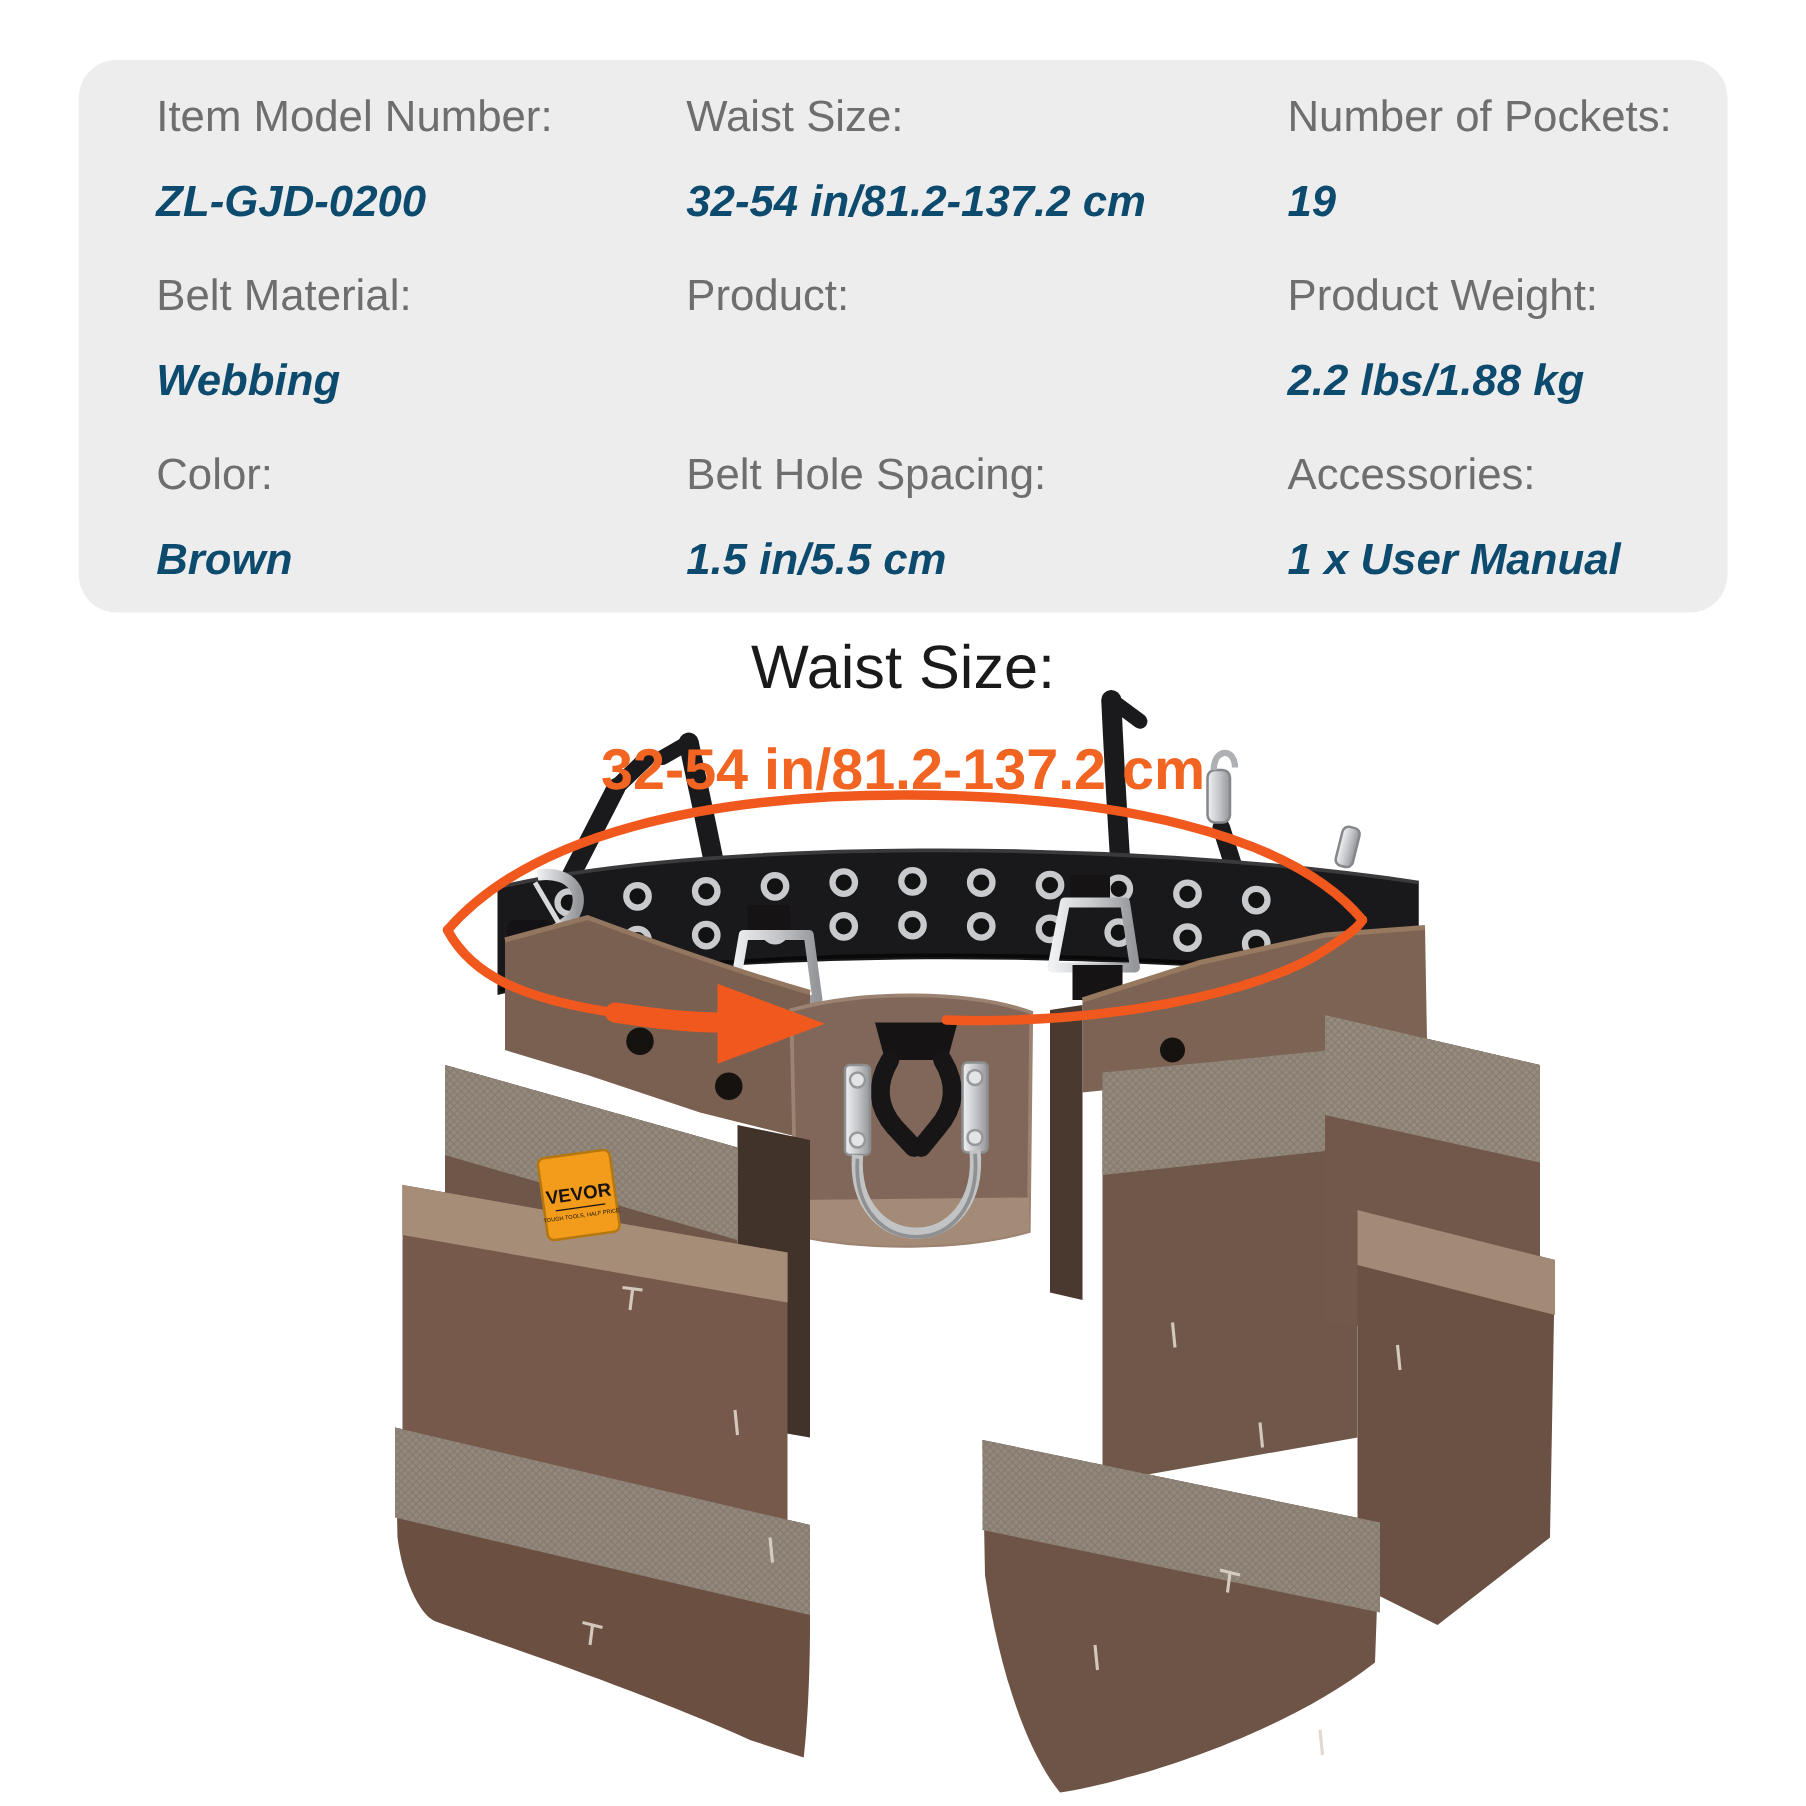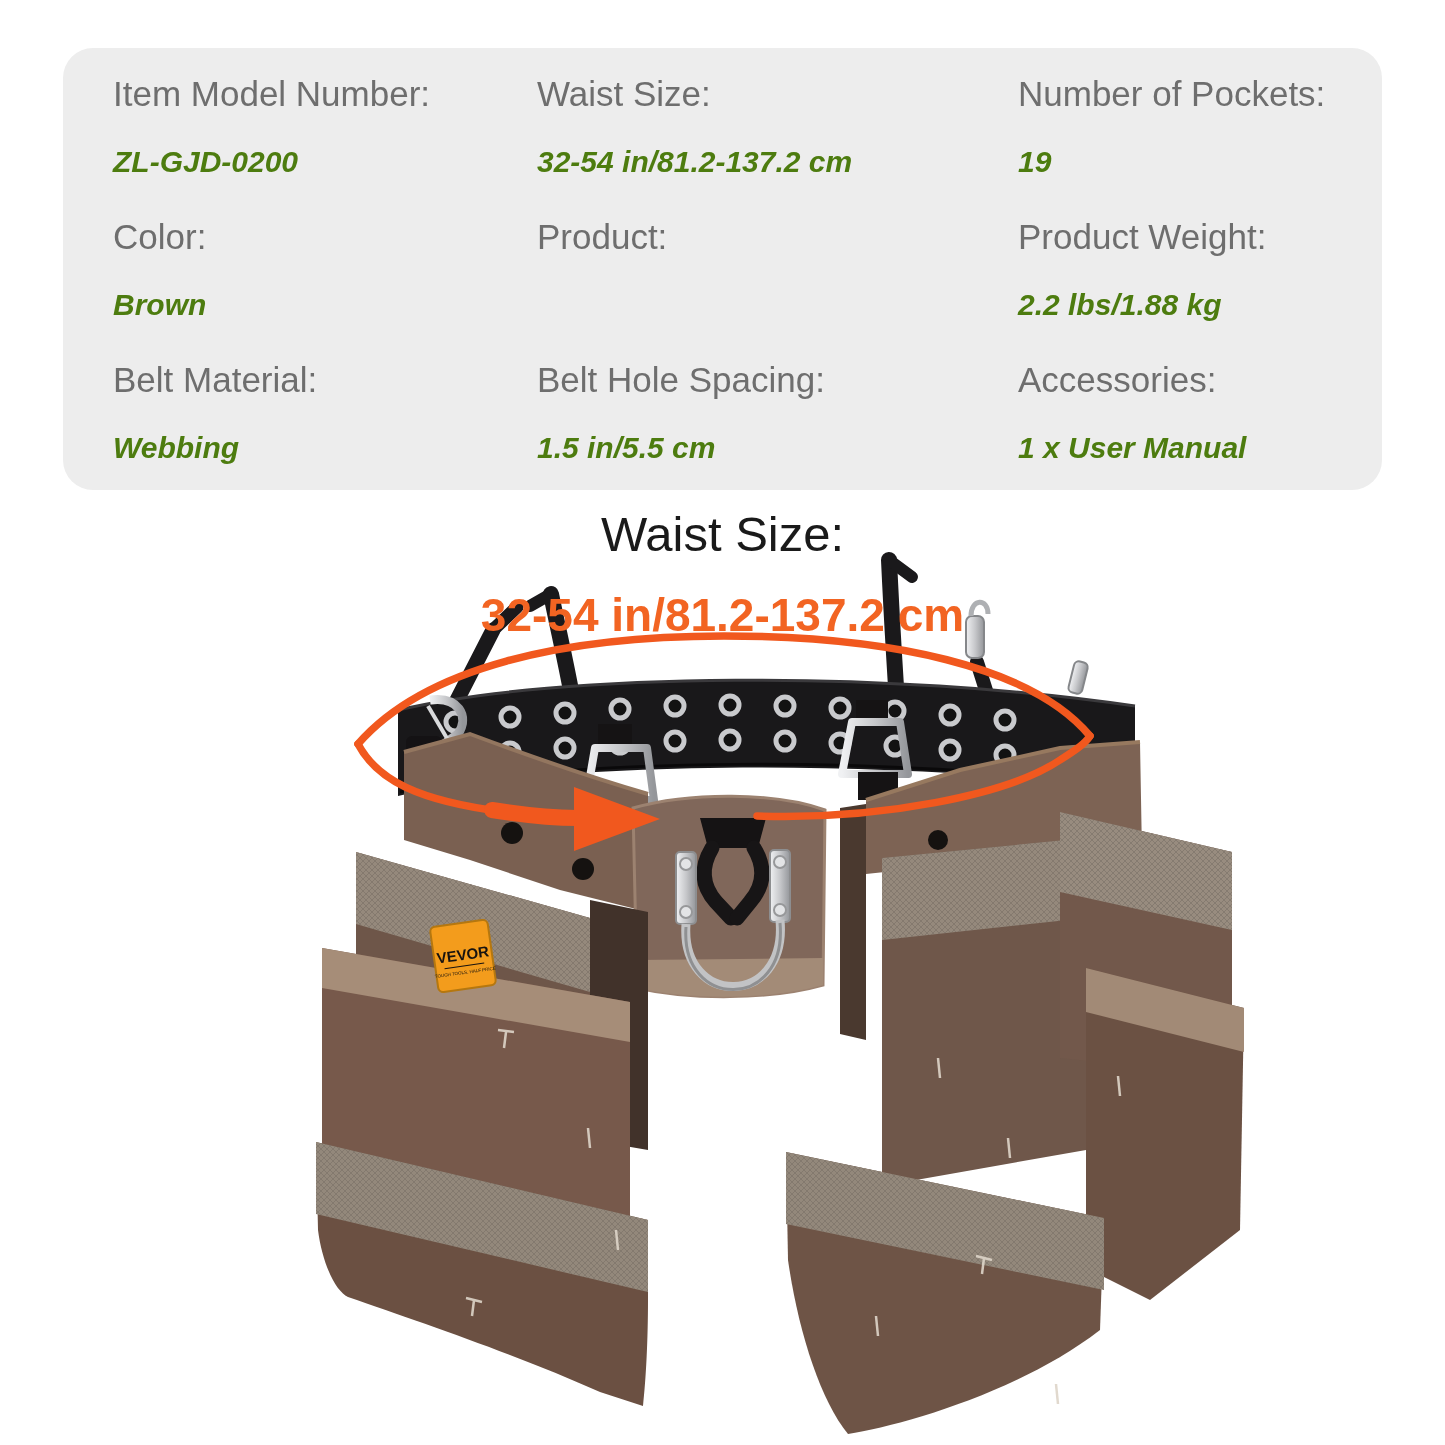--- a/index.html
+++ b/index.html
@@ -6,31 +6,31 @@
   body{
     width:1445px;height:1445px;position:relative;overflow:hidden;
     background:#ffffff;
     font-family:"Liberation Sans", sans-serif;
   }
   .photo-layer{position:absolute;inset:0;z-index:1;}
   .spec-box{
     position:absolute;left:63px;top:48px;width:1319px;height:442px;
     background:#EDEDED;border-radius:30px;z-index:2;
   }
-  .spec-col{position:absolute;top:24px;}
+  .spec-col{position:absolute;top:24px;margin-left:12px;}
   .spec-col.c1{left:50px;}
   .spec-col.c2{left:474px;}
   .spec-col.c3{left:955px;}
   .spec-pair{height:143px;}
   .spec-label{
     font-size:35px;line-height:44px;color:#6E6E6E;white-space:nowrap;
   }
   .spec-value{
-    margin-top:24px;font-size:30px;line-height:44px;
-    font-weight:bold;font-style:italic;color:#4d7c0f;white-space:nowrap;
+    margin-top:24px;font-size:35px;line-height:44px;
+    font-weight:bold;font-style:italic;color:#0c4a6e;white-space:nowrap;
   }
   .waist-heading{
     position:absolute;left:0;right:0;top:506px;text-align:center;z-index:3;
     font-size:49px;line-height:56px;color:#1A1A1A;
   }
   .waist-value{
     position:absolute;left:0;right:0;top:588px;text-align:center;z-index:3;
     font-size:46px;line-height:54px;font-weight:bold;color:#F26422;
   }
 </style>
@@ -209,27 +209,27 @@
   <polygon points="574,787 574,851 660,819" fill="#F1581E"></polygon>
 </svg>
 
 <div class="spec-box">
   <div class="spec-col c1">
     <div class="spec-pair">
       <div class="spec-label">Item Model Number:</div>
       <div class="spec-value">ZL-GJD-0200</div>
     </div>
     <div class="spec-pair">
+      <div class="spec-label">Belt Material:</div>
+      <div class="spec-value">Webbing</div>
+    </div>
+    <div class="spec-pair">
       <div class="spec-label">Color:</div>
       <div class="spec-value">Brown</div>
     </div>
-    <div class="spec-pair">
-      <div class="spec-label">Belt Material:</div>
-      <div class="spec-value">Webbing</div>
-    </div>
   </div>
   <div class="spec-col c2">
     <div class="spec-pair">
       <div class="spec-label">Waist Size:</div>
       <div class="spec-value">32-54 in/81.2-137.2 cm</div>
     </div>
     <div class="spec-pair">
       <div class="spec-label">Product:</div>
     </div>
     <div class="spec-pair">

